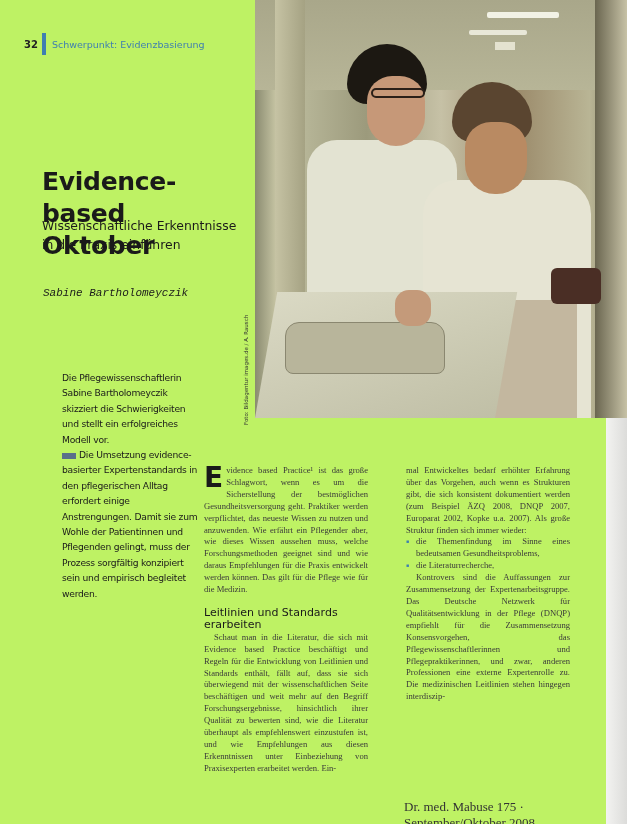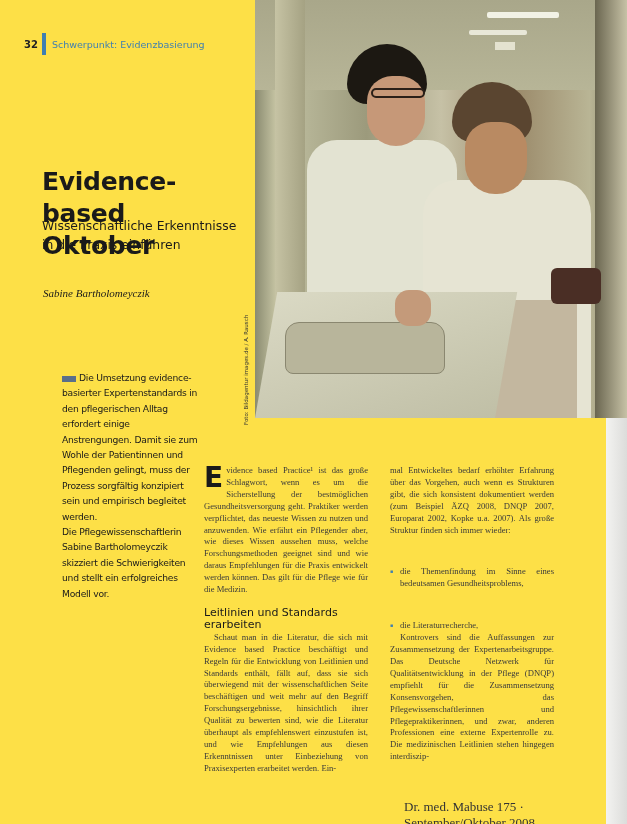--- a/index.html
+++ b/index.html
@@ -1,28 +1,28 @@
 <!DOCTYPE html>
 <html><head>
   <meta charset="utf-8">
   <style>
     * { box-sizing: border-box; margin: 0; padding: 0; }
     html, body { width: 627px; height: 824px; overflow: hidden; background: #f4f4f2; }
     body { position: relative; font-family: "Liberation Serif", serif; color: #222; }
 
-    .page { position: absolute; left: 0; top: 0; width: 627px; height: 824px; background: #fde047; }
+    .page { position: absolute; left: 0; top: 0; width: 627px; height: 824px; background: #bef264; }
 
     .header { position: absolute; left: 24px; top: 34px; height: 20px; display: flex; align-items: center; }
     .page-number { font-family: "DejaVu Sans", sans-serif; font-size: 10px; font-weight: bold; color: #222; margin-right: 4px; }
     .header-bar { width: 4px; height: 22px; background: #3f7fb0; margin-right: 6px; }
     .section-label { font-family: "DejaVu Sans", sans-serif; font-size: 9.5px; color: #3f7fb0; }
 
     .title { position: absolute; left: 42px; top: 154px; width: 210px; font-family: "DejaVu Sans", sans-serif; font-weight: bold; font-size: 25px; line-height: 32px; color: #1a1a1a; letter-spacing: -0.3px; margin-top: 12px; }
     .subtitle { position: absolute; left: 42px; top: 216px; width: 210px; font-family: "DejaVu Sans", sans-serif; font-size: 12.4px; line-height: 19px; color: #1a1a1a; }
-    .author { position: absolute; left: 43px; top: 287px; font-family: Liberation Serif, serif; font-style: italic; font-size: 11px; color: #1a1a1a; }
+    .author { position: absolute; left: 43px; top: 287px; font-family: Liberation Mono, monospace; font-style: italic; font-size: 11px; color: #1a1a1a; }
 
     .teaser { position: absolute; left: 62px; top: 370px; width: 138px; font-family: "DejaVu Sans", sans-serif; font-size: 9.2px; line-height: 15.4px; color: #1a1a1a; letter-spacing: -0.25px; }
     .teaser-mark { display: inline-block; width: 14px; height: 6px; background: #5a6f8a; margin-right: 3px; vertical-align: middle; }
     .teaser p { margin: 0; }
 
     .photo { position: absolute; left: 255px; top: 0; width: 372px; height: 418px; overflow: hidden;
       background: linear-gradient(90deg, #8a8b70 0%, #c9c7a6 6%, #b5b496 14%, #9c9a7c 30%, #c6c1a6 50%, #9b8a6a 70%, #b9b595 90%, #7d7a60 100%); }
     .photo .ceiling { position: absolute; left: 0; top: 0; width: 100%; height: 90px; background: linear-gradient(180deg, #a9a78a, #b7b597); }
     .photo .light1 { position: absolute; left: 232px; top: 12px; width: 72px; height: 6px; background: #f2f2e6; border-radius: 2px; }
     .photo .light2 { position: absolute; left: 214px; top: 30px; width: 58px; height: 5px; background: #e8e7d8; border-radius: 2px; }
@@ -40,28 +40,28 @@
     .photo .desk { position: absolute; left: 0; top: 292px; width: 240px; height: 126px; background: linear-gradient(160deg, #dad9c4, #c0bfa6); transform: skewX(-10deg); transform-origin: bottom left; }
     .photo .phone { position: absolute; left: 30px; top: 322px; width: 160px; height: 52px; background: #b8b59b; border-radius: 14px 14px 8px 8px; border: 1px solid #8a8770; }
     .photo .hand1 { position: absolute; left: 140px; top: 290px; width: 36px; height: 36px; background: #c49a7a; border-radius: 14px; }
     .photo .folder { position: absolute; left: 296px; top: 268px; width: 50px; height: 36px; background: #4a2e25; border-radius: 6px; }
 
     .photo-credit { position: absolute; left: 243px; top: 310px; width: 14px; height: 115px; }
     .photo-credit span { position: absolute; left: 0; top: 0; display: block; width: 115px; transform: rotate(-90deg) translateX(-115px); transform-origin: top left; font-family: "DejaVu Sans", sans-serif; font-size: 5.5px; color: #333; white-space: nowrap; }
 
     .col { position: absolute; font-family: "Liberation Serif", serif; font-size: 8.6px; line-height: 11.9px; color: #3a3a3a; text-align: justify; }
     .col-mid { left: 204px; top: 465px; width: 164px; }
-    .col-right { left: 390px; top: 465px; width: 164px; }
+    .col-right { left: 406px; top: 465px; width: 164px; }
 
     .drop-cap { float: left; font-family: "DejaVu Sans", sans-serif; font-weight: bold; font-size: 28px; line-height: 23px; margin: 1px 3px 0 0; color: #1a1a1a; }
     .para { margin: 0; }
     .para.indent { text-indent: 10px; font-family: Liberation Serif, serif; }
     .subhead { font-family: "DejaVu Sans", sans-serif; font-size: 11px; color: #1a1a1a; margin-top: 11px; margin-bottom: 1px; text-align: left; }
     .bullets { list-style: none; margin: 0; padding: 0; }
-    .bullets li { position: relative; padding-left: 10px; margin-top: 30px; }
+    .bullets li { position: relative; padding-left: 10px; }
     .bullets li::before { content: "\25A0"; position: absolute; left: 0; top: 0; font-size: 5px; color: #3f7fb0; }
 
     .footer { position: absolute; left: 404px; top: 799px; font-family: "Liberation Serif", serif; font-size: 13px; color: #333; }
 
     .right-edge { position: absolute; left: 606px; top: 418px; width: 21px; height: 406px; background: linear-gradient(90deg, #f3f3f1, #dcdcda); }
   </style>
 </head>
 <body>
 
 <div class="page">
@@ -78,22 +78,22 @@
   </h1>
 
   <div class="subtitle">
     <span>Wissenschaftliche Erkenntnisse</span><br>
     <span>in die Praxis einführen</span>
   </div>
 
   <div class="author">Sabine Bartholomeyczik</div>
 
   <div class="teaser">
+    <p>Die Pflegewissenschaftlerin Sabine Bartholomeyczik skizziert die Schwierigkeiten und stellt ein erfolgreiches Modell vor.</p>
     <p><span class="teaser-mark"></span><span>Die Umsetzung evidence-basierter Expertenstandards in den pflegerischen Alltag erfordert einige Anstrengungen. Damit sie zum Wohle der Patientinnen und Pflegenden gelingt, muss der Prozess sorgfältig konzipiert sein und empirisch begleitet werden.</span></p>
-    <p>Die Pflegewissenschaftlerin Sabine Bartholomeyczik skizziert die Schwierigkeiten und stellt ein erfolgreiches Modell vor.</p>
   </div>
 
   <div class="photo" title="Zwei Pflegekräfte in weißer Dienstkleidung am Stationstresen mit Telefon">
     <div class="ceiling"></div>
     <div class="light1"></div>
     <div class="light2"></div>
     <div class="exit"></div>
     <div class="doorframe"></div>
     <div class="rightwall"></div>
     <div class="nurse1-body"></div>

